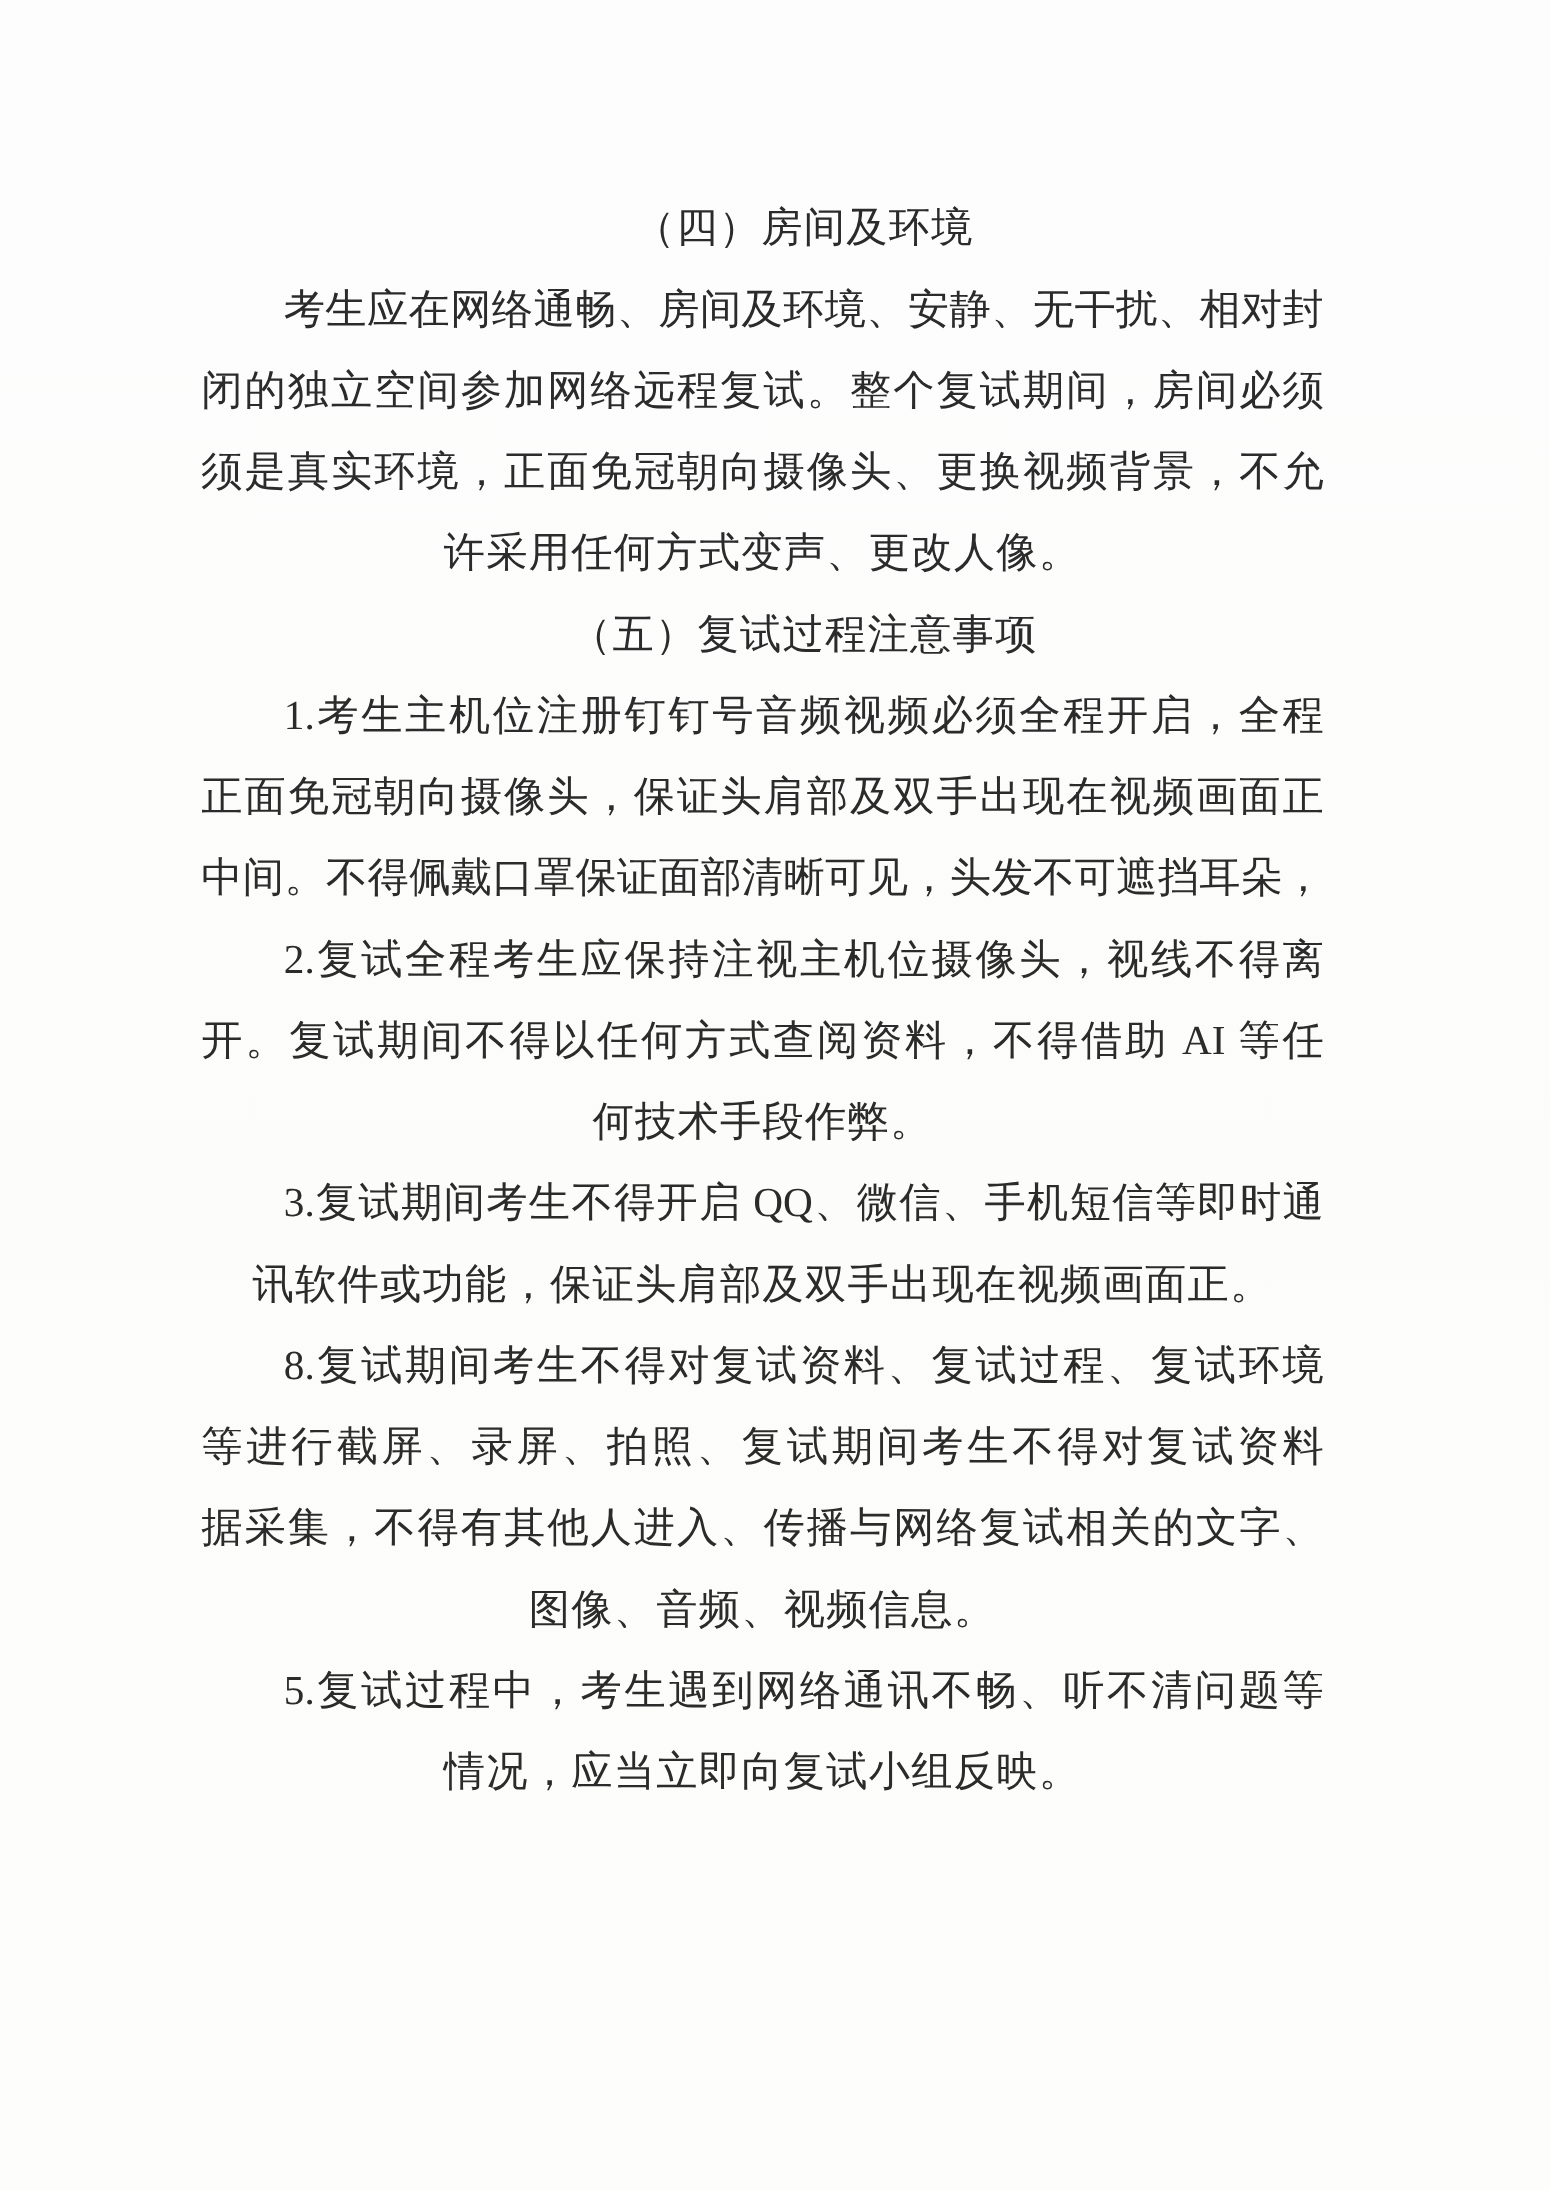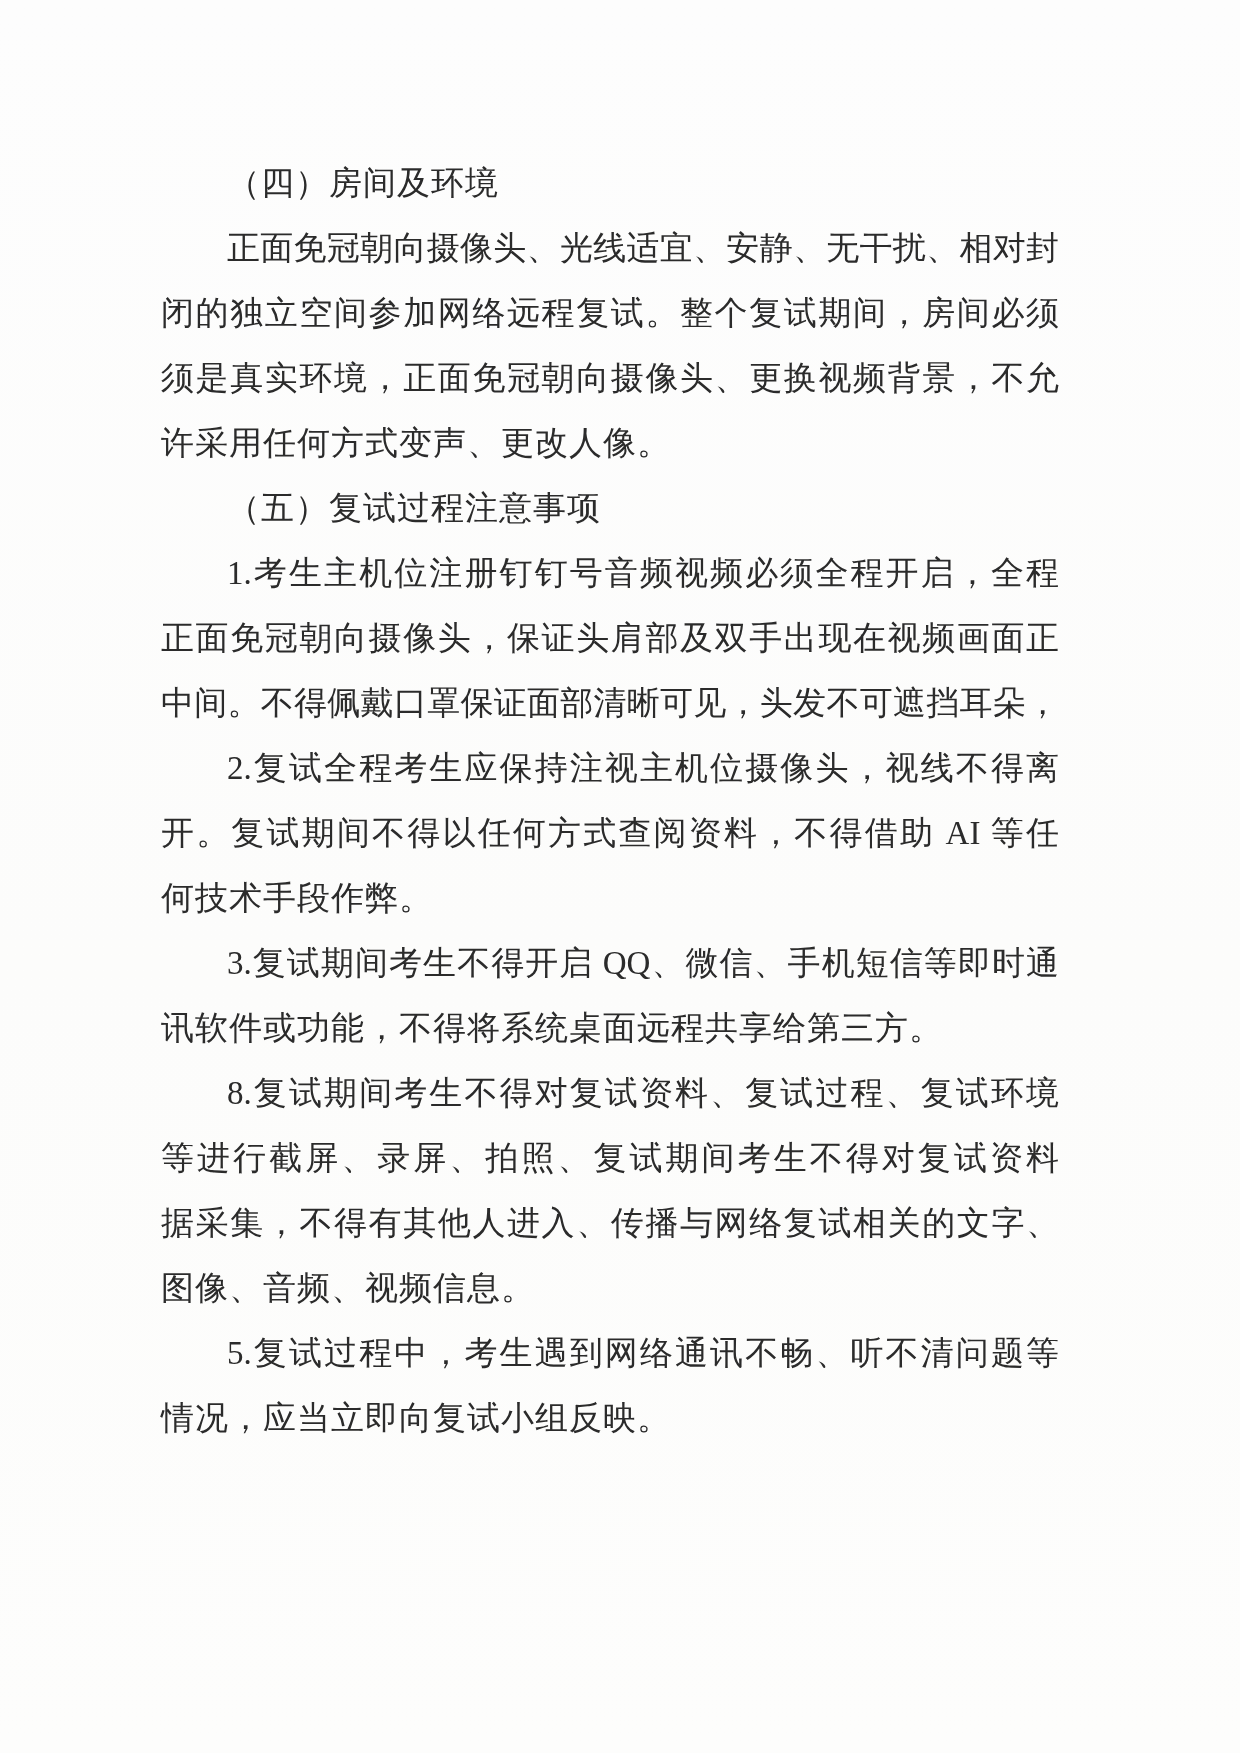--- a/index.html
+++ b/index.html
@@ -27,21 +27,21 @@
     width: 898px;
   }
   .line {
     font-family: "Liberation Serif", "DejaVu Serif", serif;
     font-size: 33px;
     line-height: 65px;
     height: 65px;
     color: #2b2b2b;
     letter-spacing: 1px;
     white-space: nowrap;
-    text-align: left;
+    text-align: center;
     font-weight: 400;
   }
   
   .line.just {
     white-space: normal;
     text-align: justify;
     text-align-last: justify;
     letter-spacing: 0;
   }
   
@@ -50,37 +50,37 @@
   }
 </style>
 </head>
 <body>
 
 <div class="page">
   <div class="doc">
 
     <div class="line indent">（四）房间及环境</div>
 
-    <div class="line indent just">正面免冠朝向摄像头、光线适宜、安静、无干扰、相对封</div>
+    <div class="line indent just">考生应在网络通畅、房间及环境、安静、无干扰、相对封</div>
     <div class="line just">闭的独立空间参加网络远程复试。整个复试期间，房间必须</div>
     <div class="line just">须是真实环境，正面免冠朝向摄像头、更换视频背景，不允</div>
     <div class="line">许采用任何方式变声、更改人像。</div>
 
     <div class="line indent">（五）复试过程注意事项</div>
 
     <div class="line indent just">1.考生主机位注册钉钉号音频视频必须全程开启，全程</div>
     <div class="line just">正面免冠朝向摄像头，保证头肩部及双手出现在视频画面正</div>
     <div class="line just">中间。不得佩戴口罩保证面部清晰可见，头发不可遮挡耳朵，</div>
 
     <div class="line indent just">2.复试全程考生应保持注视主机位摄像头，视线不得离</div>
     <div class="line just">开。复试期间不得以任何方式查阅资料，不得借助 AI 等任</div>
     <div class="line">何技术手段作弊。</div>
 
     <div class="line indent just">3.复试期间考生不得开启 QQ、微信、手机短信等即时通</div>
-    <div class="line">讯软件或功能，不得将系统桌面远程共享给第三方。</div>
+    <div class="line">讯软件或功能，保证头肩部及双手出现在视频画面正。</div>
 
     <div class="line indent just">8.复试期间考生不得对复试资料、复试过程、复试环境</div>
     <div class="line just">等进行截屏、录屏、拍照、复试期间考生不得对复试资料</div>
     <div class="line just">据采集，不得有其他人进入、传播与网络复试相关的文字、</div>
     <div class="line">图像、音频、视频信息。</div>
 
     <div class="line indent just">5.复试过程中，考生遇到网络通讯不畅、听不清问题等</div>
     <div class="line">情况，应当立即向复试小组反映。</div>
 
   </div>

